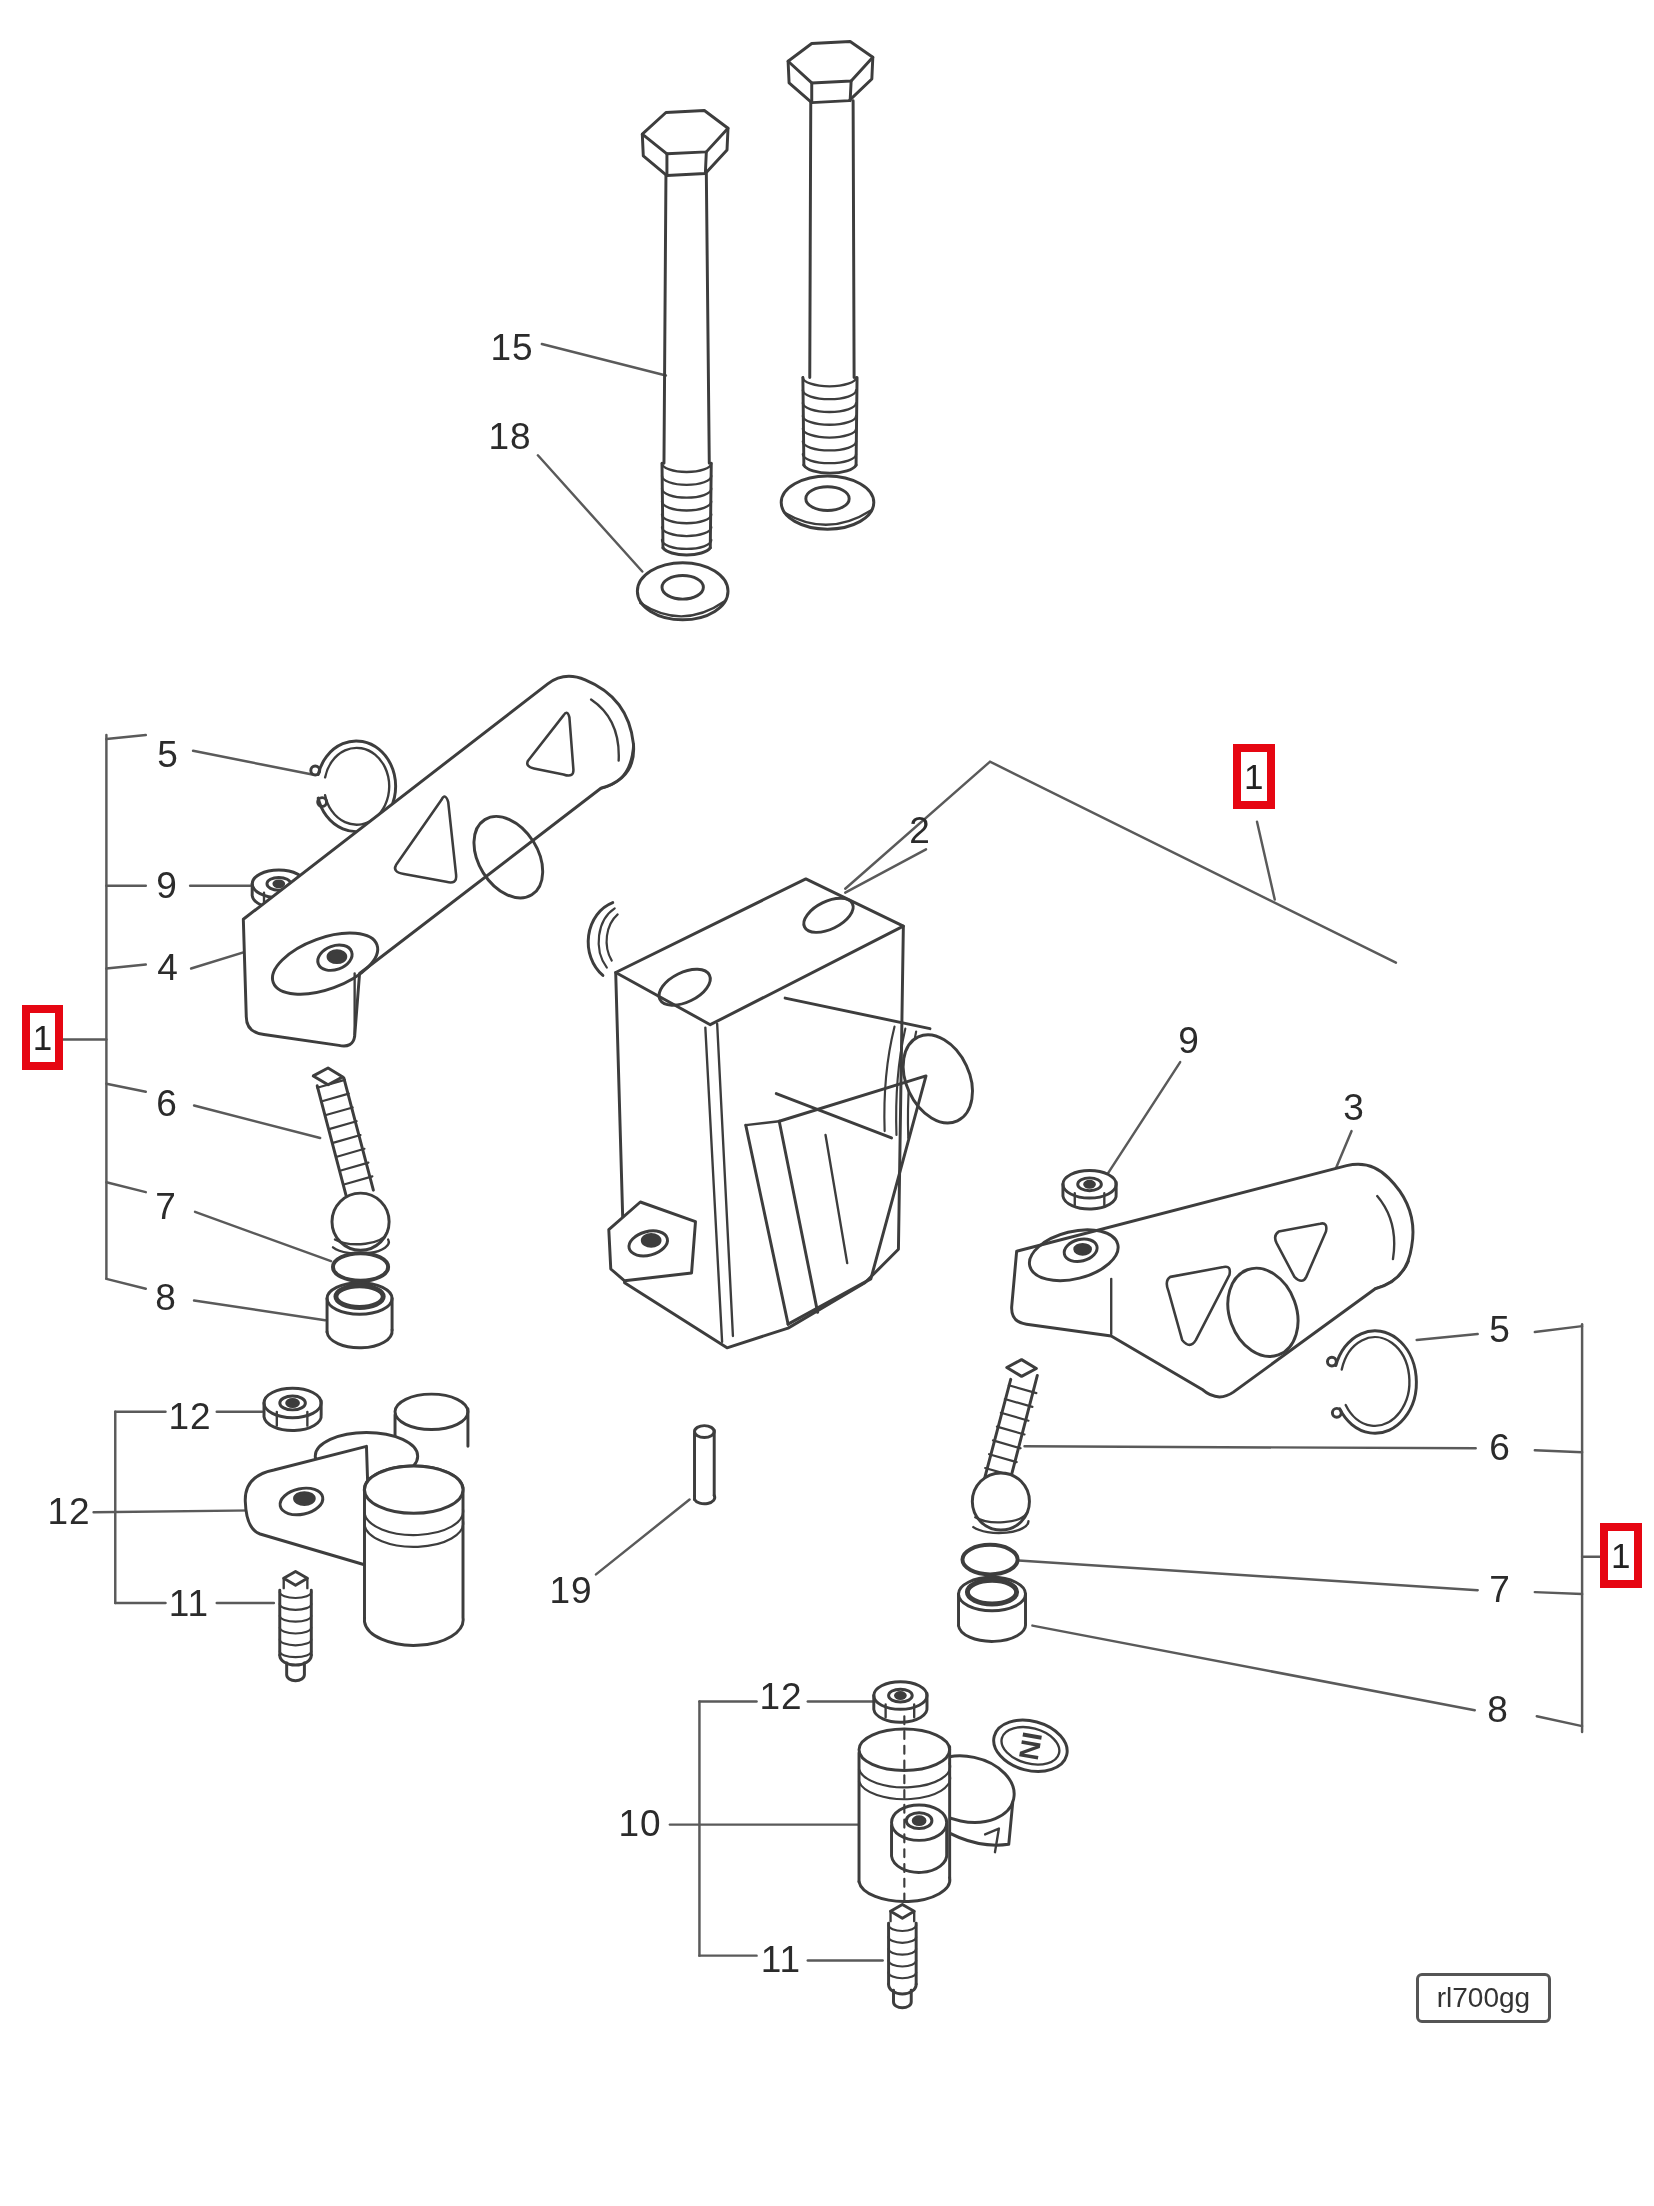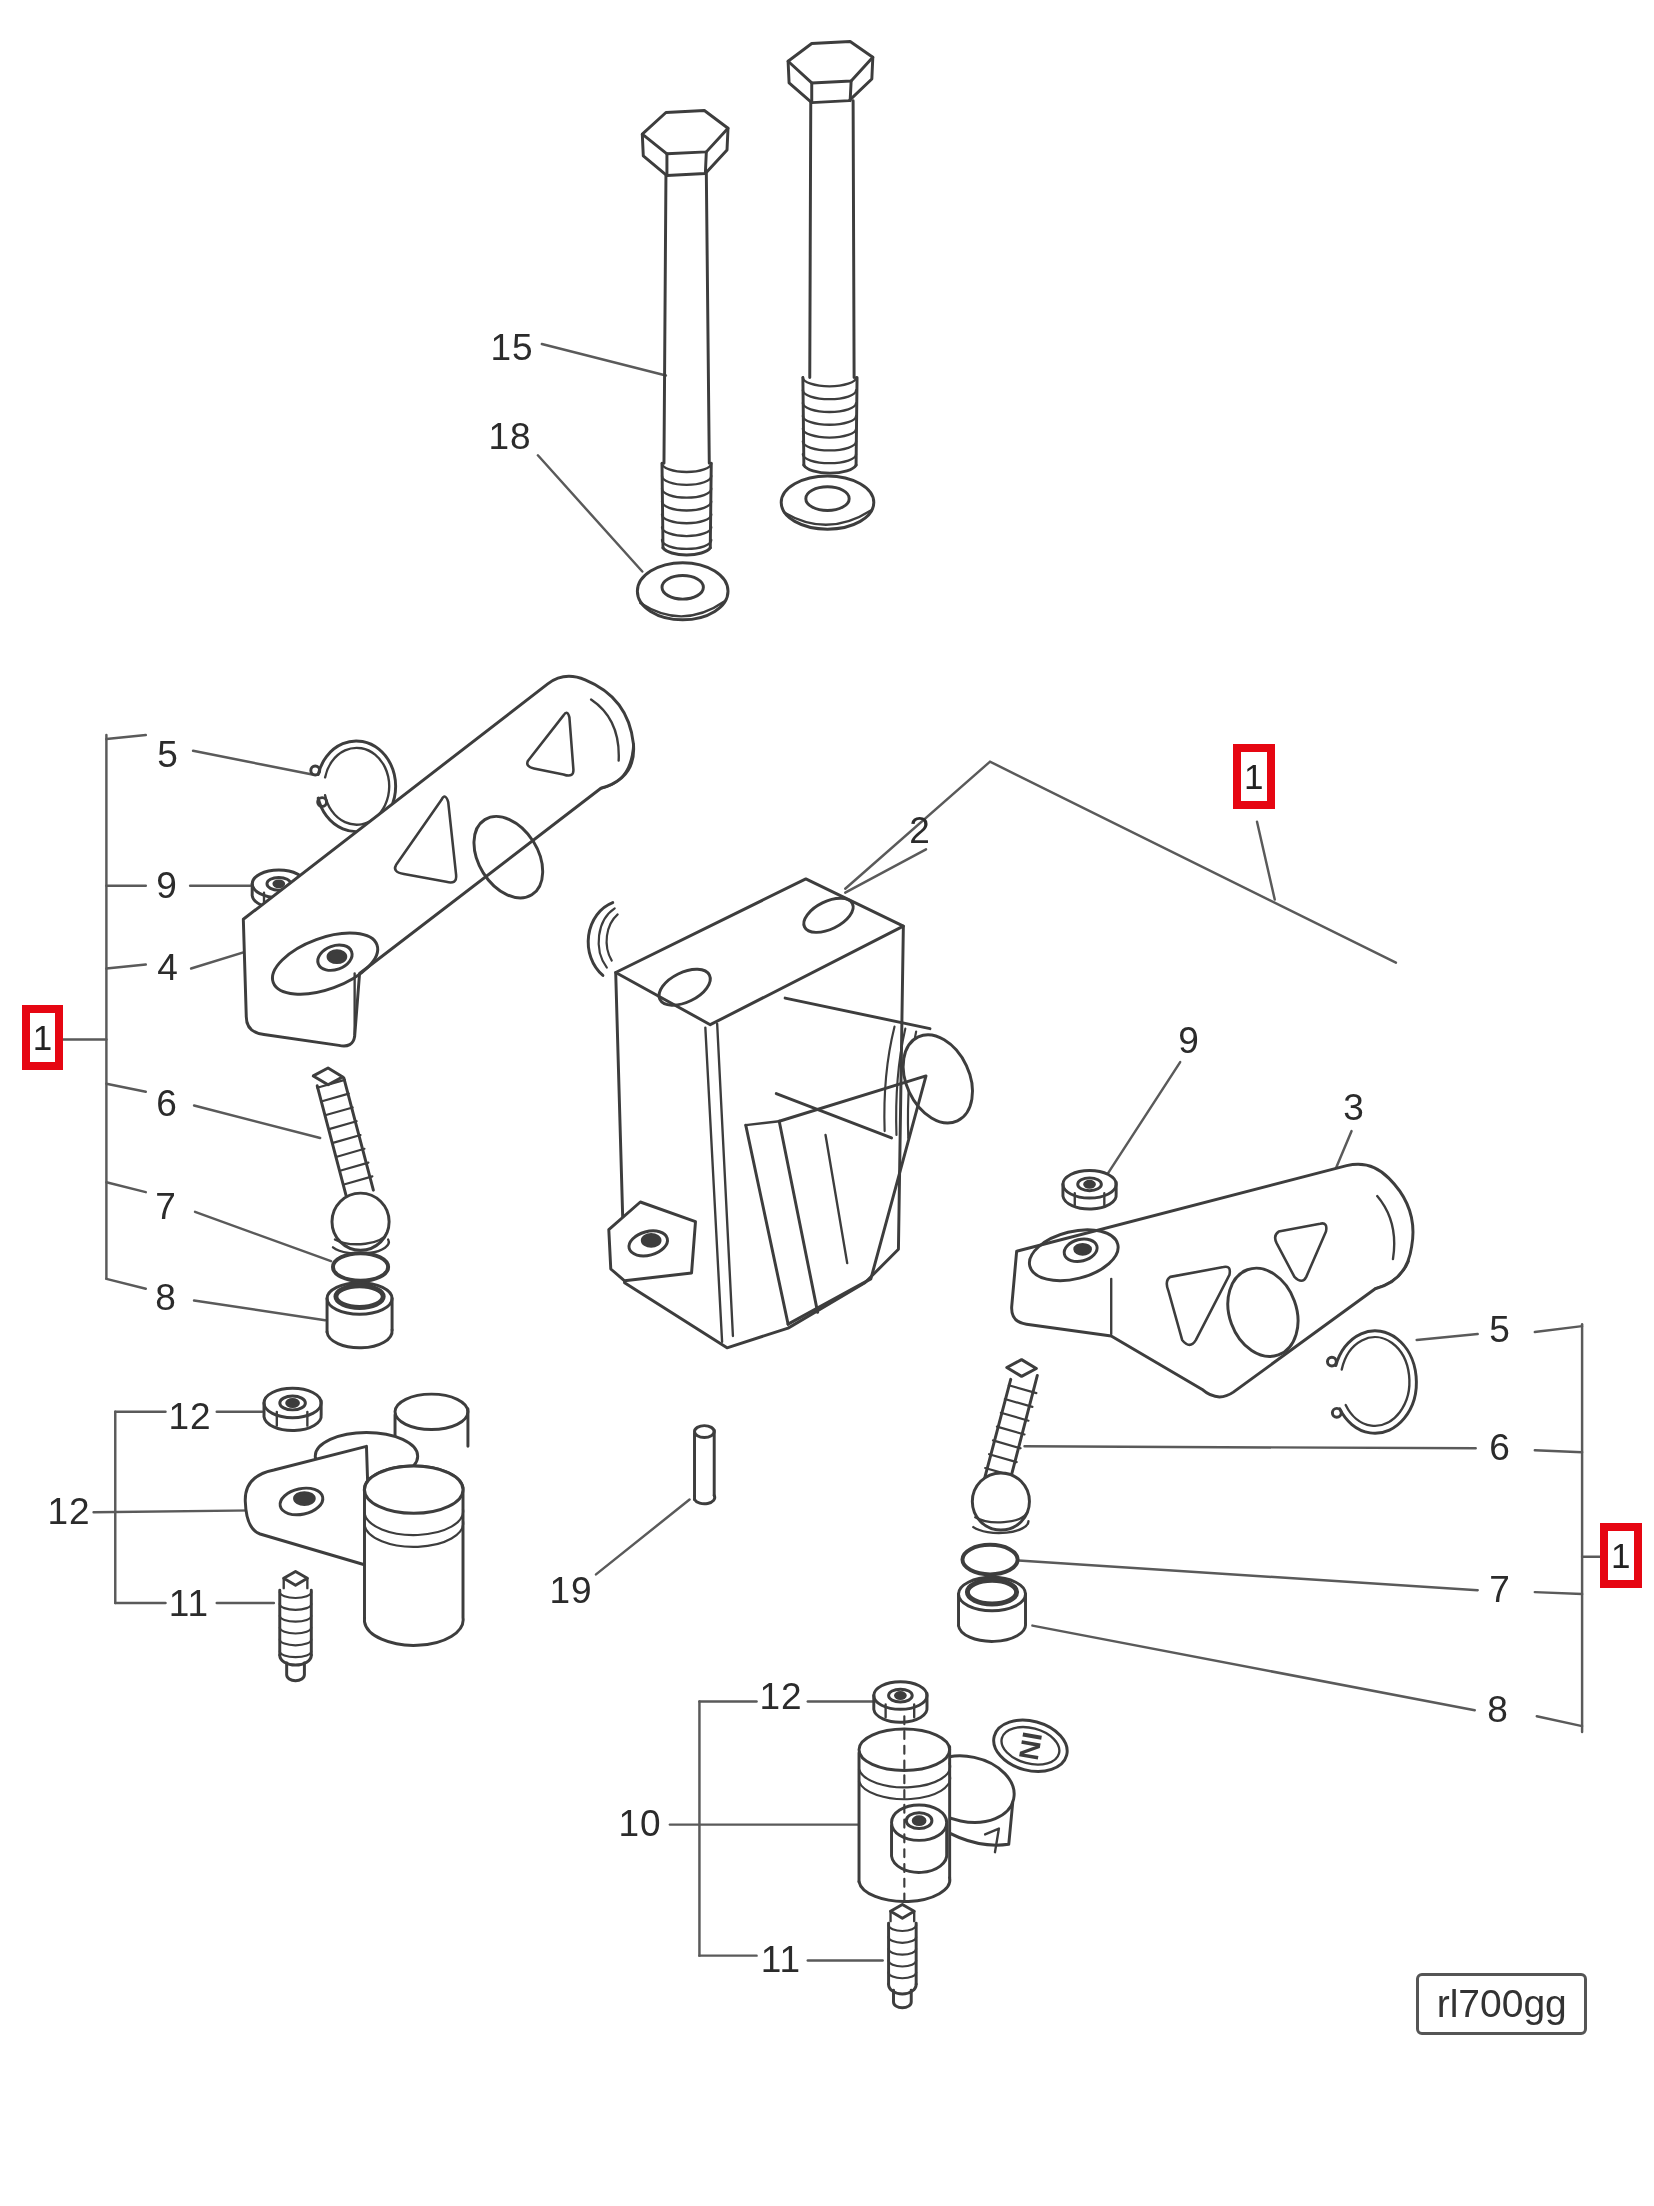--- a/index.html
+++ b/index.html
@@ -6,21 +6,21 @@
   body{width:1655px;height:2207px;position:relative;overflow:hidden;
        font-family:"Liberation Sans",sans-serif;}
   #stage{position:absolute;left:0;top:0;width:1655px;height:2079px;}
   svg{position:absolute;left:0;top:0;}
   .callout{position:absolute;transform:translate(-50%,-50%);
            font-size:37px;color:#2b2b2b;letter-spacing:1px;white-space:nowrap;}
   .refbox{position:absolute;width:25.6px;height:49px;border:8.9px solid #e60612;
           background:#fff;display:flex;align-items:center;justify-content:center;
           font-size:35px;color:#222;}
   .codebox{position:absolute;border:3px solid #555;border-radius:5.9px;
-           background:#fff;padding:5.9px 17.7px;font-size:39px;color:#333;}
+           background:#fff;padding:5.9px 17.7px;font-size:28px;color:#333;}
   .marking{position:absolute;transform:translate(-50%,-50%) rotate(100deg);
            font-size:27.6px;font-weight:bold;color:#3d3d3d;}
 </style>
 </head>
 <body>
 
 <div id="stage">
 
 <svg width="1655" height="2207" viewBox="0 0 1680 2240">
 

